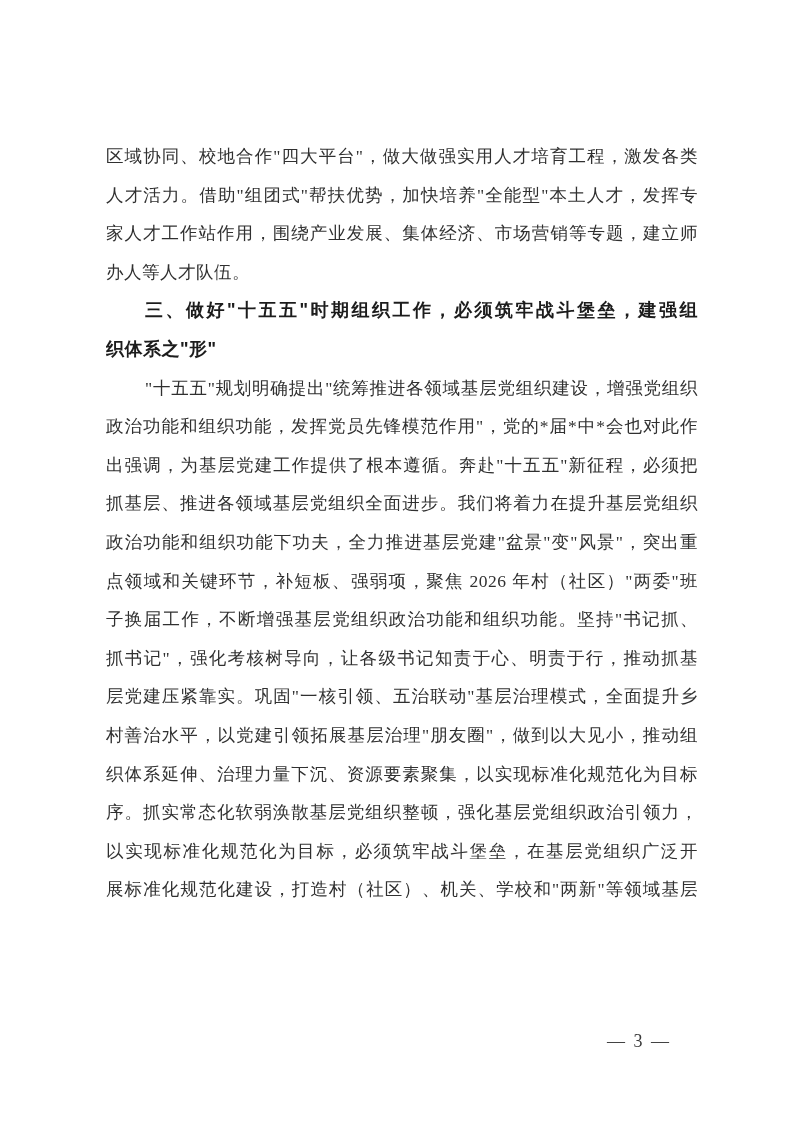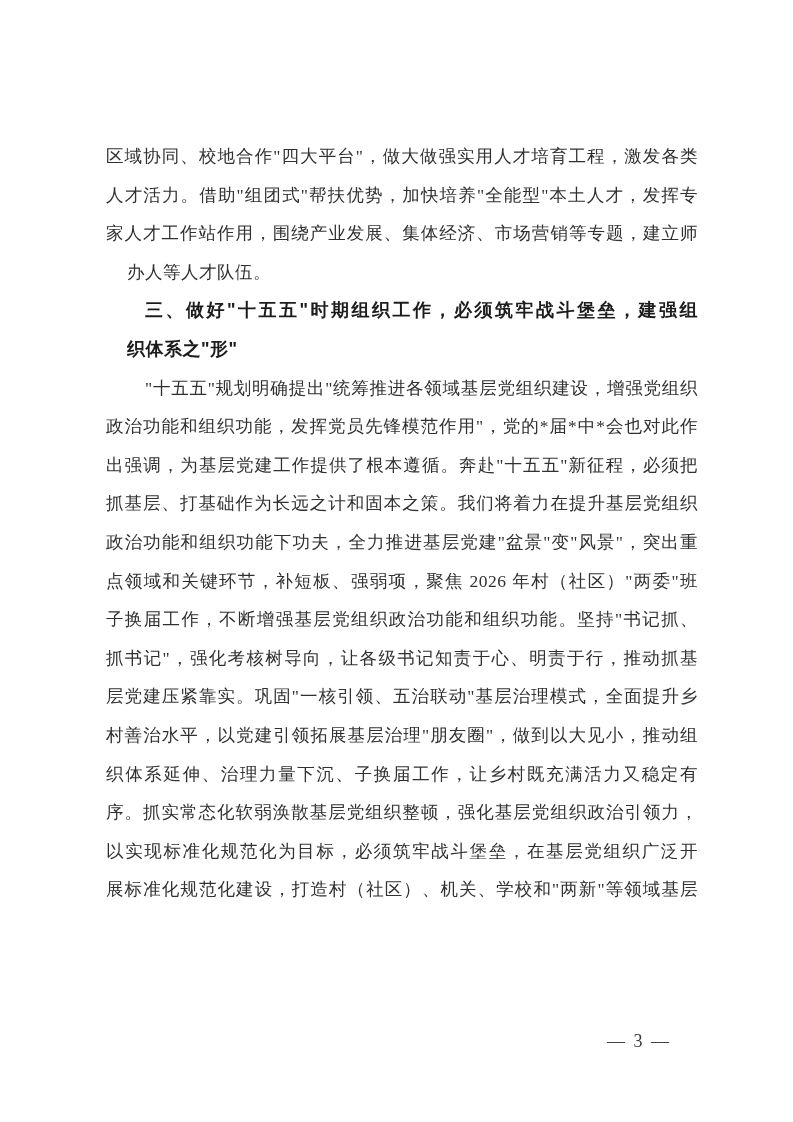--- a/index.html
+++ b/index.html
@@ -26,21 +26,20 @@
   .tl {
     height: 38.6px;
     line-height: 38.6px;
     text-align: justify;
     text-align-last: justify;
     overflow: hidden;
     letter-spacing: 0.5px;
   }
   .tl.end {
     text-align-last: left;
-    margin-left: 21px;
   }
   .tl.ind {
     text-indent: 39px;
   }
   .tl.hd {
     font-family: "Liberation Sans", "DejaVu Sans", sans-serif;
     font-weight: 700;
     color: #1c1c1c;
     font-size: 18px;
   }
@@ -64,28 +63,28 @@
     <div class="tl">人才活力。借助"组团式"帮扶优势，加快培养"全能型"本土人才，发挥专</div>
     <div class="tl">家人才工作站作用，围绕产业发展、集体经济、市场营销等专题，建立师</div>
     <div class="tl end">办人等人才队伍。</div>
 
     <div class="tl hd ind">三、做好"十五五"时期组织工作，必须筑牢战斗堡垒，建强组</div>
     <div class="tl hd end">织体系之"形"</div>
 
     <div class="tl ind">"十五五"规划明确提出"统筹推进各领域基层党组织建设，增强党组织</div>
     <div class="tl">政治功能和组织功能，发挥党员先锋模范作用"，党的*届*中*会也对此作</div>
     <div class="tl">出强调，为基层党建工作提供了根本遵循。奔赴"十五五"新征程，必须把</div>
-    <div class="tl">抓基层、打基础作为长远之计和固本之策。我们将着力在提升基层党组织</div>
+    <div class="tl">抓基层、推进各领域基层党组织全面进步。我们将着力在提升基层党组织</div>
     <div class="tl">政治功能和组织功能下功夫，全力推进基层党建"盆景"变"风景"，突出重</div>
     <div class="tl">点领域和关键环节，补短板、强弱项，聚焦 2026 年村（社区）"两委"班</div>
     <div class="tl">子换届工作，不断增强基层党组织政治功能和组织功能。坚持"书记抓、</div>
     <div class="tl">抓书记"，强化考核树导向，让各级书记知责于心、明责于行，推动抓基</div>
     <div class="tl">层党建压紧靠实。巩固"一核引领、五治联动"基层治理模式，全面提升乡</div>
     <div class="tl">村善治水平，以党建引领拓展基层治理"朋友圈"，做到以大见小，推动组</div>
-    <div class="tl">织体系延伸、治理力量下沉、子换届工作，让乡村既充满活力又稳定有</div>
+    <div class="tl">织体系延伸、治理力量下沉、资源要素聚集，以实现标准化规范化为目标</div>
     <div class="tl">序。抓实常态化软弱涣散基层党组织整顿，强化基层党组织政治引领力，</div>
     <div class="tl">以实现标准化规范化为目标，必须筑牢战斗堡垒，在基层党组织广泛开</div>
     <div class="tl">展标准化规范化建设，打造村（社区）、机关、学校和"两新"等领域基层</div>
 
   </div>
 
   <div class="pagenum">— 3 —</div>
 </div>
 
 </body></html>

